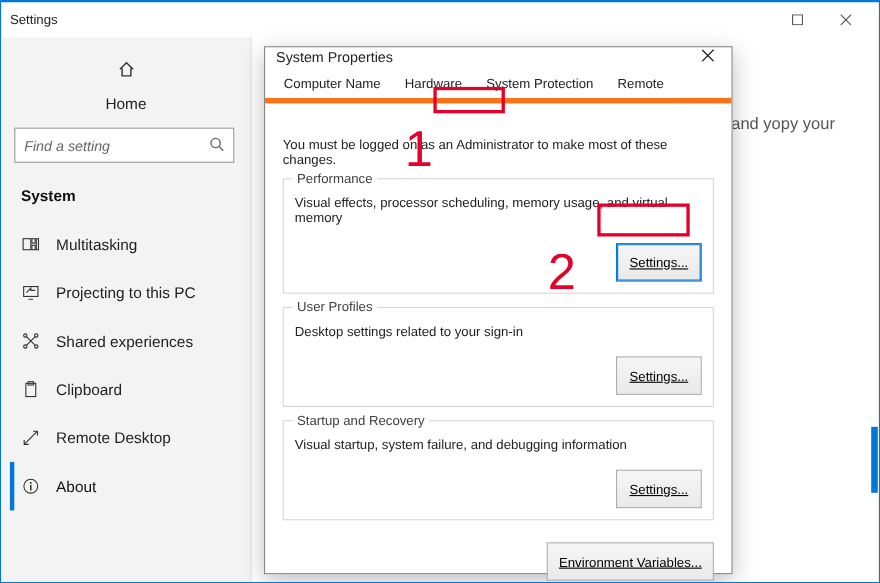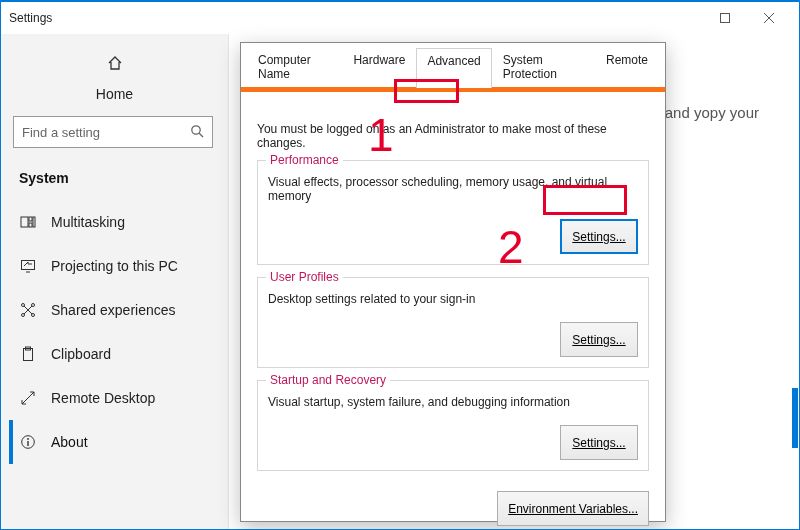--- a/index.html
+++ b/index.html
@@ -16,20 +16,21 @@
   }
   .settings-titlebar .spacer { flex: 1; }
   .win-btn { width: 44px; height: 28px; display: flex; align-items: center; justify-content: center; color: #555; }
   .settings-body { display: flex; height: calc(100% - 32px); }
   .sidebar { width: 228px; background: #f3f3f3; padding: 14px 12px 0 12px; border-right: 1px solid #e6e6e6; }
   .home-row { display: flex; align-items: center; gap: 14px; font-size: 14px; color: #222; margin: 6px 6px 14px 6px; flex-direction: column; }
   .searchbox {
     width: 200px; height: 32px; border: 1px solid #999; background: #fff;
     display: flex; align-items: center; padding: 0 8px; font-size: 13px; color: #666;
     margin-bottom: 22px;
+    font-style: italic;
   }
   .searchbox .ph { flex: 1; }
   .cat-title { font-size: 14px; font-weight: 600; color: #111; margin: 0 6px 14px 6px; }
   .nav-item {
     display: flex; align-items: center; gap: 14px;
     height: 44px; padding: 0 6px; font-size: 14px; color: #222;
     border-left: 4px solid transparent; margin-left: -4px;
   }
   .nav-item.active { border-left-color: #0078d7; color: #111; }
   .nav-icon { width: 18px; height: 18px; display: flex; align-items: center; justify-content: center; }
@@ -57,21 +58,21 @@
   }
   .tab.selected { border-color: #d0d0d0; position: relative; top: 1px; background: #fff; }
   .dlg-body { padding: 10px 16px 8px 16px; flex: 1; }
   .note { font-size: 12px; color: #222; margin: 20px 0 10px 0; }
   .group {
     border: 1px solid #d6d6d6; padding: 6px 10px 10px 10px; margin-bottom: 12px;
     position: relative;
   }
   .group-legend {
     position: absolute; top: -8px; left: 8px; background: #fff; padding: 0 4px;
-    font-size: 12px; color: #be185d;
+    font-size: 12px; color: #404040;
   }
   .group-desc { font-size: 12px; color: #222; margin: 8px 0 16px 0; }
   .group-btn-row { display: flex; justify-content: flex-end; }
   .btn {
     min-width: 78px; height: 35px; border: 1px solid #adadad;
     background: linear-gradient(#f6f6f6,#e9e9e9);
     font-size: 12px; display: inline-flex; align-items: center; justify-content: center;
     padding: 0 10px;
     text-decoration: underline;
   }
@@ -205,25 +206,34 @@
     </div>
 
     <div class="content-area">
       <div style="text-align:right;">re, and yopy your</div>
     </div>
   </div>
 
   <div class="rscroll"></div>
 
   <div class="dialog">
+    <div class="dlg-title">
+      <span>System Properties</span>
+      <span class="spacer"></span>
+      <span class="dlg-close">
+        <svg width="11" height="11">
+            <line x1="0" y1="0" x2="11" y2="11" stroke="#222" stroke-width="1.2"></line>
+            <line x1="11" y1="0" x2="0" y2="11" stroke="#222" stroke-width="1.2"></line>
+          </svg>
+      </span>
+    </div>
 
     <div class="tabstrip">
       <div class="tab">Computer Name</div>
       <div class="tab">Hardware</div>
-      <div class="tab selected">Advanced</div>
       <div class="tab">System Protection</div>
       <div class="tab">Remote</div>
     </div>
 
     <div class="dlg-body">
       <div class="note">You must be logged on as an Administrator to make most of these changes.</div>
 
       <div class="group">
         <span class="group-legend">Performance</span>
         <div class="group-desc">Visual effects, processor scheduling, memory usage, and virtual memory</div>

